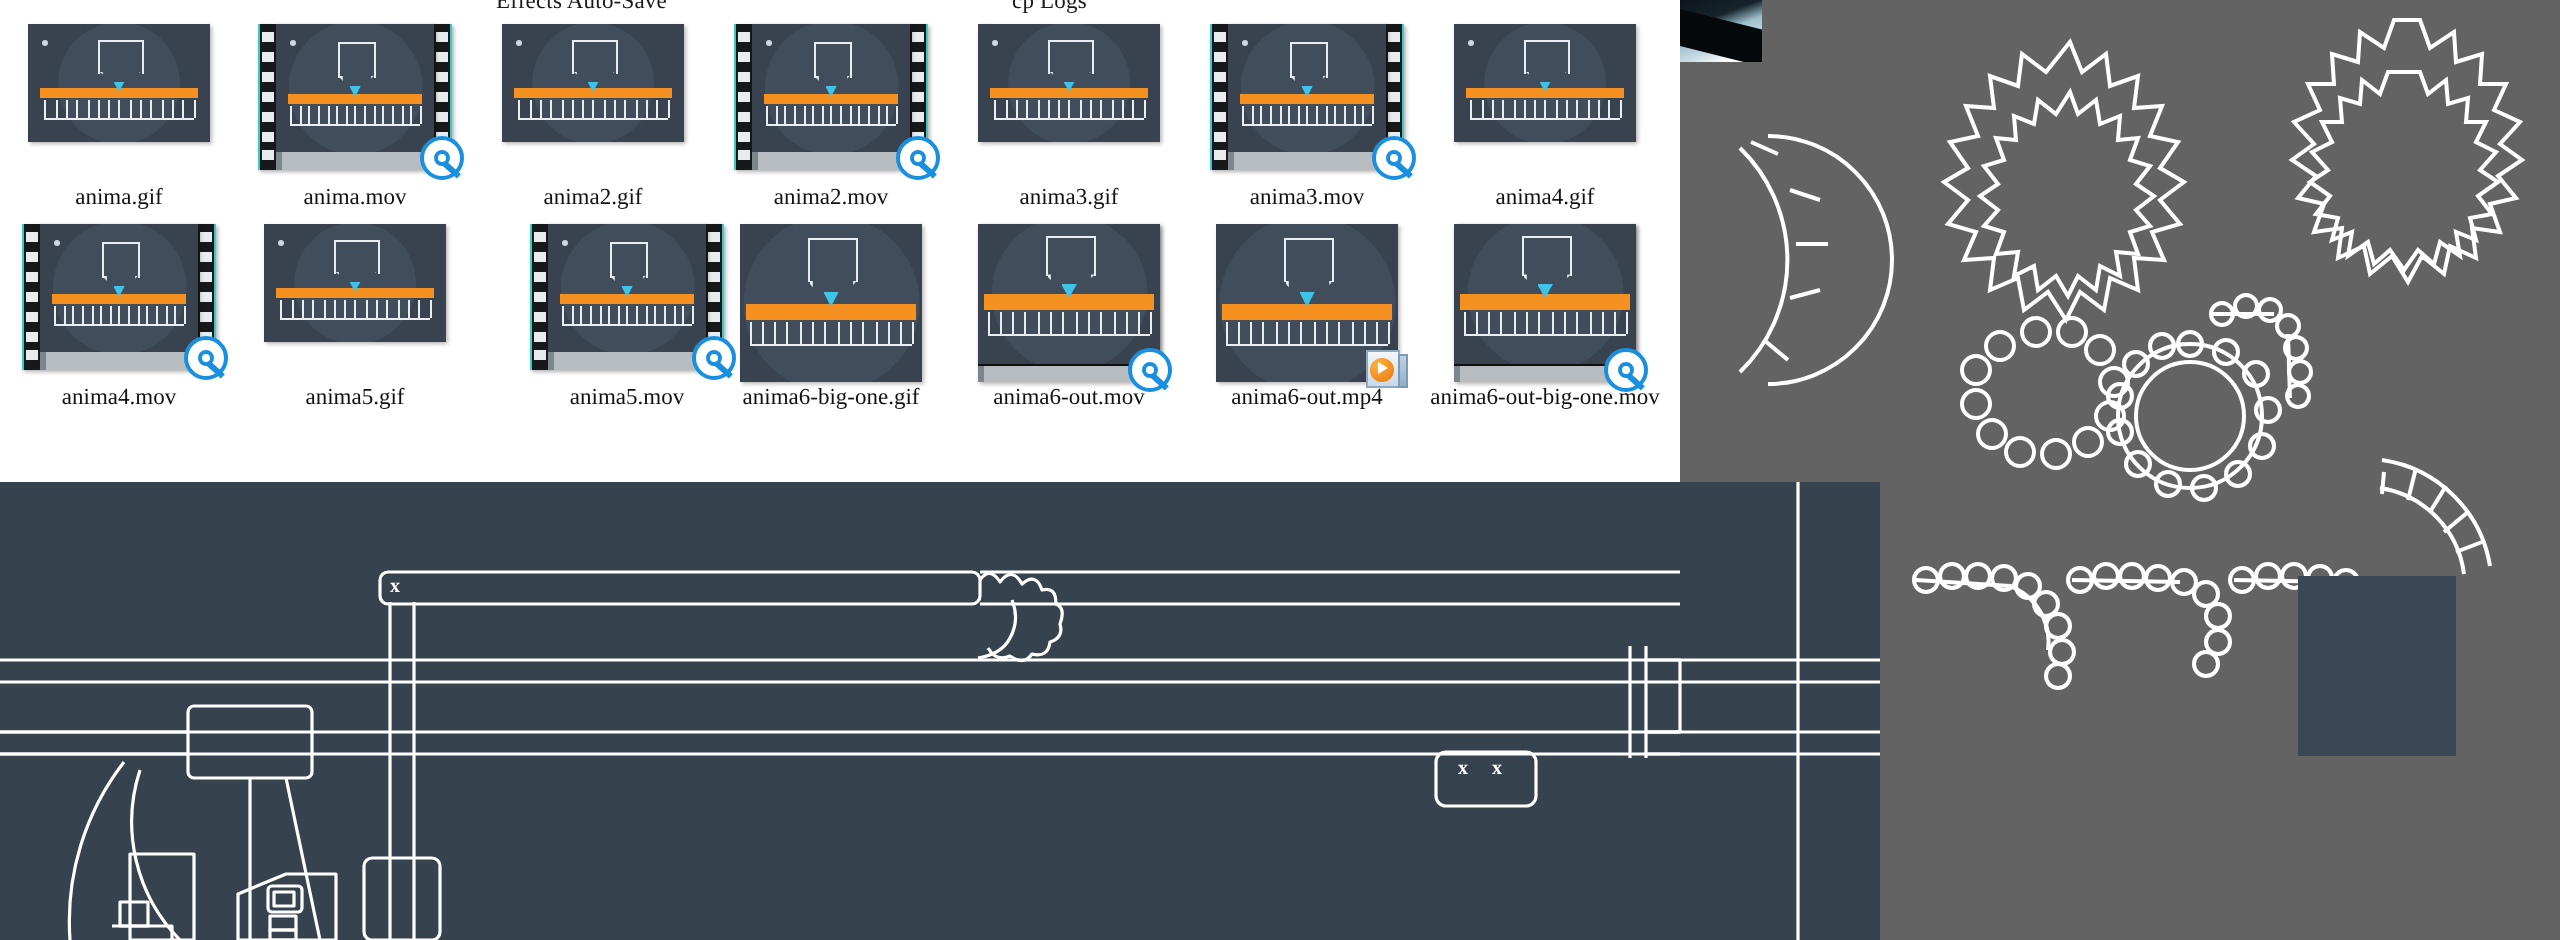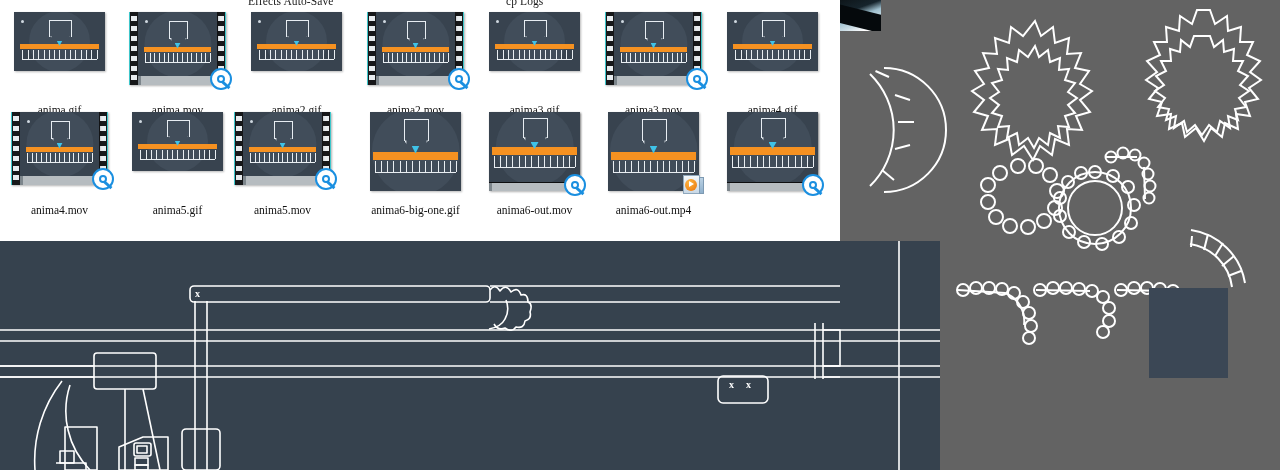--- a/index.html
+++ b/index.html
@@ -29,21 +29,21 @@
   #lbl-a{left:248px;}
   #lbl-b{left:506px;}
 
   .grid-row{position:absolute;left:0;width:840px;}
   #row1{top:12px;}
   #row2{top:112px;}
 
   .cell{position:absolute;width:119px;text-align:center;}
   .thumb-wrap{height:78px;display:flex;align-items:flex-start;justify-content:center;}
   .fname{
-    font-size:11.5px;color:#111;line-height:13px;margin-top:14px;
+    font-size:11.5px;color:#111;line-height:13px;margin-top:3px;
     word-wrap:break-word;}
 
   
   .still{position:relative;background:#38434f;overflow:hidden;
          box-shadow:1px 1px 2px rgba(0,0,0,.28);}
   .still .radial{position:absolute;left:50%;top:50%;transform:translate(-50%,-50%);
          border-radius:50%;background:#414d5a;}
   .still .bar{position:absolute;background:#f59121;}
   .still .comb{position:absolute;}
   .still .comb i{position:absolute;top:0;width:1px;background:#e9eef2;}
@@ -668,21 +668,21 @@
               </div>
               <div class="nozzle" style="width: 20.02px; height: 15.34px; left: 35.49px; top: 8.26px;"></div>
               <div style="position: absolute; left: 35.49px; top: 23.6px; width: 20.02px; height: 7.67px; background: transparent; border-left: 1.4px solid transparent; clip-path: polygon(0px 0px, 100% 0px, 58% 100%, 42% 100%); box-shadow: rgb(231, 237, 242) 1.4px 0px 0px inset, rgb(231, 237, 242) -1.4px 0px 0px inset;"></div>
               <div class="tip" style="width: 6px; height: 5.31px; left: 42.5px; top: 28.55px;"></div>
               <div class="dot" style="width: 3px; height: 3px; left: 7px; top: 8px;"></div>
             </div>
           </div>
         </div>
         <div class="fname">anima5.gif</div>
       </div>
-      <div class="cell" style="left: 223px; text-align: center;">
+      <div class="cell" style="left: 254px; text-align: center;">
         <div class="thumb-wrap">
           <div class="mov-frame">
             <div class="sprock l">
               <b></b>
               <b></b>
               <b></b>
               <b></b>
               <b></b>
               <b></b>
               <b></b>
@@ -859,15 +859,16 @@
                 </div>
                 <div class="nozzle" style="width: 23.66px; height: 18.9px; left: 33.67px; top: 6.3px;"></div>
                 <div style="position: absolute; left: 33.67px; top: 25.2px; width: 23.66px; height: 10.5px; background: transparent; border-left: 1.4px solid transparent; clip-path: polygon(0px 0px, 100% 0px, 58% 100%, 42% 100%); box-shadow: rgb(231, 237, 242) 1.4px 0px 0px inset, rgb(231, 237, 242) -1.4px 0px 0px inset;"></div>
                 <div class="tip" style="width: 8px; height: 7px; left: 41.5px; top: 30px;"></div>
               </div>
               <div class="scrub" style="height: 8px;"></div>
             </div>
             <div class="qt-badge"></div>
           </div>
         </div>
+        <div class="fname">anima6-out-big-one.mov</div>
       </div>
     </div>
 </div>
 
 </body></html>

